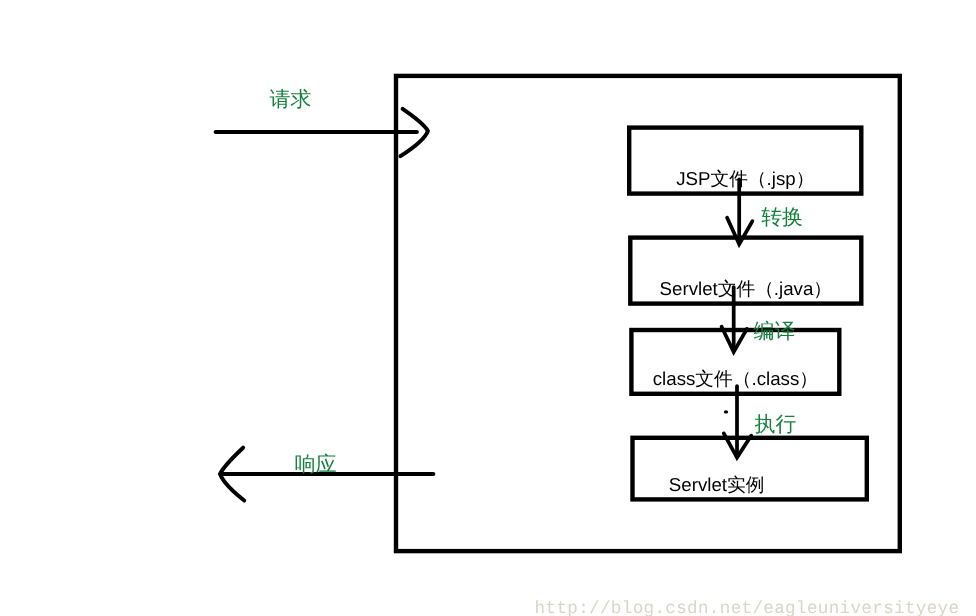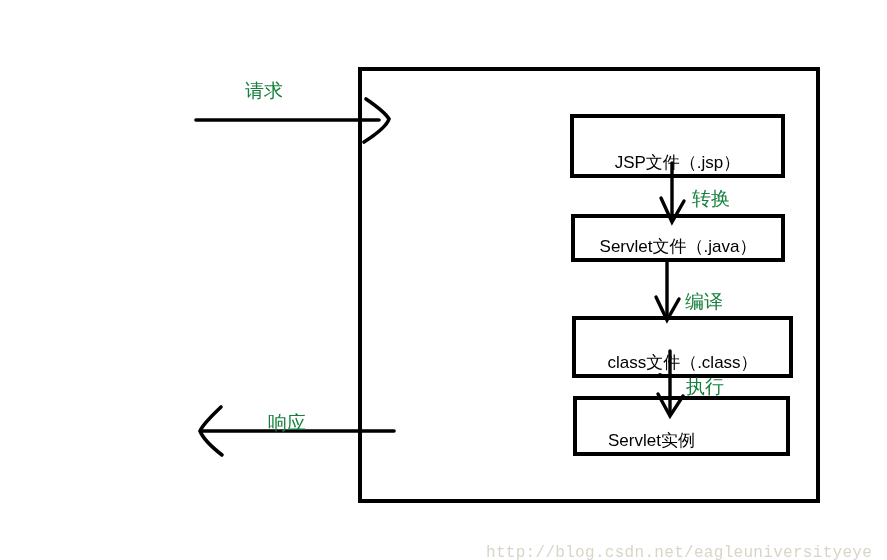--- a/index.html
+++ b/index.html
@@ -111,25 +111,25 @@
   </svg>
 
 
   <div class="box" style="left:358px; top:67px; width:462px; height:436px;"></div>
 
 
   <div class="box node" style="left:570px; top:114px; width:215px; height:64px;">
     <span>JSP文件（.jsp）</span>
   </div>
 
-  <div class="box node" style="left:571px; top:214px; width:214px; height:48px;">
+  <div class="box node" style="left:571px; top:214px; width:214px; height:64px;">
     <span>Servlet文件（.java）</span>
   </div>
 
-  <div class="box node" style="left:572px; top:316px; width:221px; height:62px;">
+  <div class="box node" style="left:572px; top:298px; width:193px; height:62px;">
     <span>class文件（.class）</span>
   </div>
 
   <div class="box node node-servlet-instance" style="left:573px; top:396px; width:217px; height:60px;">
     <span>Servlet实例</span>
   </div>
 
   <div class="diagram-label" style="left:245px; top:81px;">请求</div>
 
   <div class="diagram-label" style="left:268px; top:413px;">响应</div>

